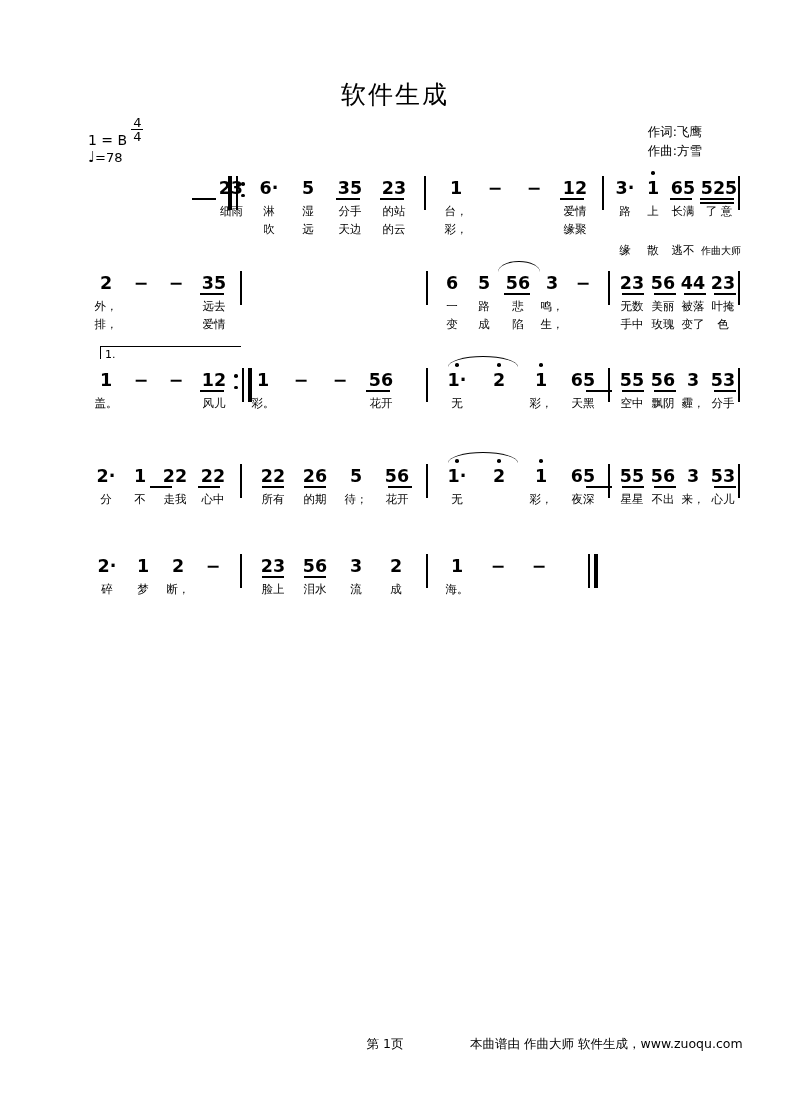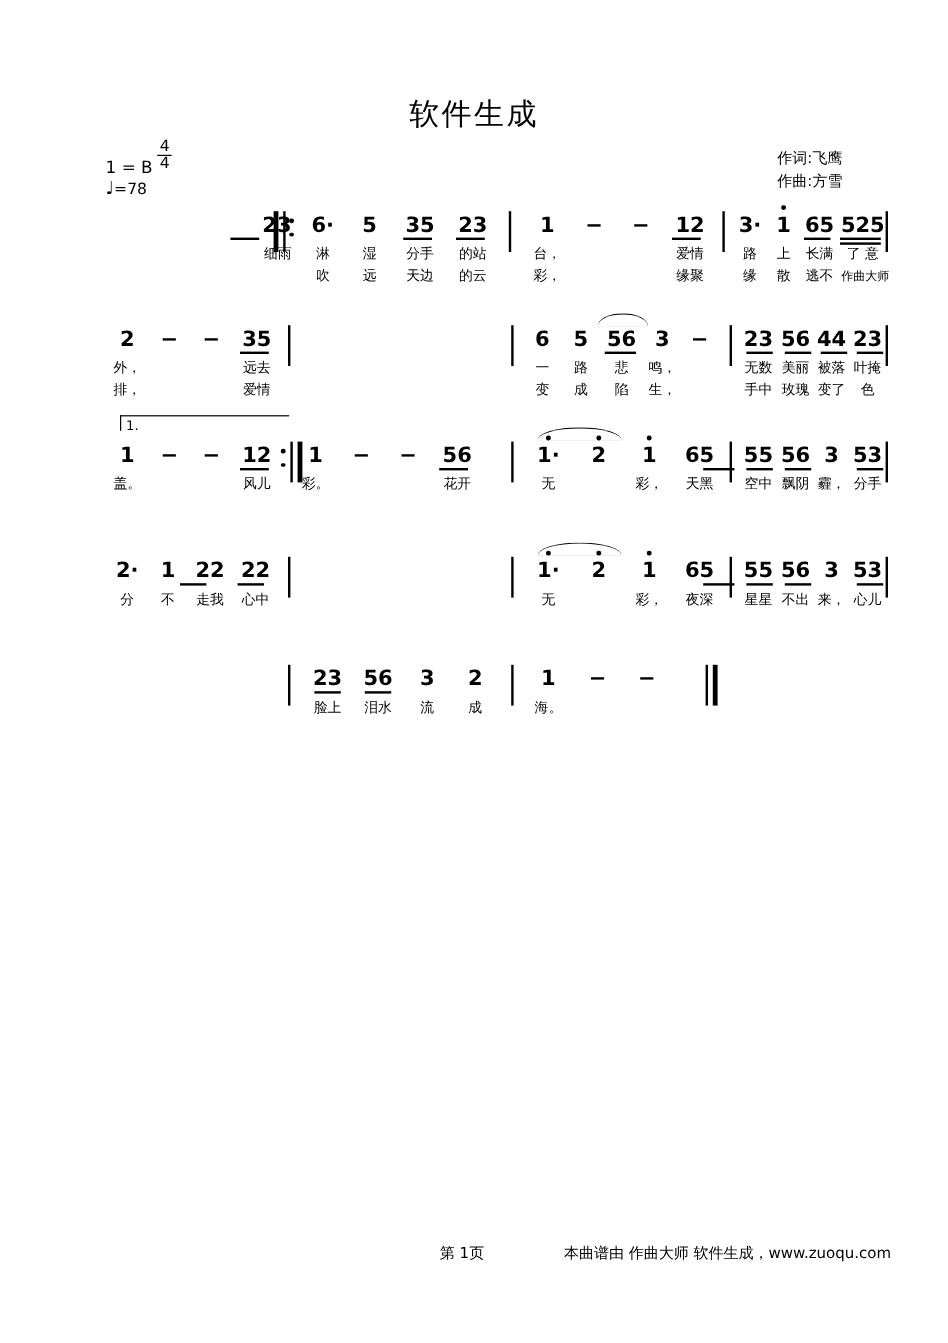--- a/index.html
+++ b/index.html
@@ -285,21 +285,21 @@
         <div class="notes">
           <span class="n" style="width:30px;">3·</span><span class="n dot-up" style="width:26px;">1</span><span class="n" style="width:34px;">65</span><span class="n" style="width:38px;">525</span>
         </div>
         <div class="beam" style="left:60px; top:28px; width:22px;"></div>
         <div class="beam" style="left:90px; top:28px; width:34px;"></div>
         <div class="beam" style="left:90px; top:32px; width:34px;"></div>
         <div class="lyr lyr1">
           <span class="l" style="width:30px;">路</span><span class="l" style="width:26px;">上</span><span class="l" style="width:34px;">长满</span><span class="l" style="width:38px;">了 意</span>
         </div>
         <div class="lyr lyr2">
-          <span class="l" style="width:30px;">缘</span><span class="l" style="width:26px;">散</span><span class="l" style="width:34px;">逃不</span><span class="l" style="width:42px;font-size:10px;">作曲大师</span>
+          <span class="l" style="width:30px;">缘</span><span class="l" style="width:26px;">散</span><span class="l" style="width:34px;margin-top:21px;">逃不</span><span class="l" style="width:42px;font-size:10px;">作曲大师</span>
         </div>
       </div>
 
       <div class="bar" style="left:650px;"></div>
     </div>
 
     <div class="sysrow" style="top:265px;">
 
       <div class="measure" style="left:0px; width:148px;">
         <div class="notes">
@@ -425,20 +425,31 @@
         </div>
         <div class="beam" style="left:62px; top:28px; width:22px;"></div>
         <div class="beam" style="left:110px; top:28px; width:22px;"></div>
         <div class="lyr lyr1">
           <span class="l" style="width:36px;">分</span><span class="l" style="width:32px;">不</span><span class="l" style="width:38px;">走我</span><span class="l" style="width:38px;">心中</span>
         </div>
       </div>
 
       <div class="bar" style="left:152px;"></div>
 
+      <div class="measure" style="left:164px; width:168px;">
+        <div class="notes">
+          <span class="n" style="width:42px;">22</span><span class="n" style="width:42px;">26</span><span class="n" style="width:40px;">5</span><span class="n" style="width:42px;">56</span>
+        </div>
+        <div class="beam" style="left:10px; top:28px; width:22px;"></div>
+        <div class="beam" style="left:52px; top:28px; width:22px;"></div>
+        <div class="beam" style="left:136px; top:28px; width:24px;"></div>
+        <div class="lyr lyr1">
+          <span class="l" style="width:42px;">所有</span><span class="l" style="width:42px;">的期</span><span class="l" style="width:40px;">待；</span><span class="l" style="width:42px;">花开</span>
+        </div>
+      </div>
 
       <div class="bar" style="left:338px;"></div>
 
       <div class="measure" style="left:348px; width:170px;">
         <div class="notes">
           <span class="n dot-up" style="width:42px;">1·</span><span class="n dot-up" style="width:42px;">2</span><span class="n dot-up" style="width:42px;">1</span><span class="n" style="width:42px;">65</span>
         </div>
         <div class="beam" style="left:150px; top:28px; width:26px;"></div>
         <div class="slur" style="left:12px; top:-6px; width:70px;"></div>
         <div class="lyr lyr1">
@@ -458,20 +469,28 @@
         <div class="lyr lyr1">
           <span class="l" style="width:32px;">星星</span><span class="l" style="width:30px;">不出</span><span class="l" style="width:30px;">来，</span><span class="l" style="width:30px;">心儿</span>
         </div>
       </div>
 
       <div class="bar" style="left:650px;"></div>
     </div>
 
     <div class="sysrow" style="top:548px;">
 
+      <div class="measure" style="left:0px; width:148px;">
+        <div class="notes">
+          <span class="n" style="width:38px;">2·</span><span class="n" style="width:34px;">1</span><span class="n" style="width:36px;">2</span><span class="n" style="width:34px;">−</span>
+        </div>
+        <div class="lyr lyr1">
+          <span class="l" style="width:38px;">碎</span><span class="l" style="width:34px;">梦</span><span class="l" style="width:36px;">断，</span><span class="l" style="width:34px;"></span>
+        </div>
+      </div>
 
       <div class="bar" style="left:152px;"></div>
 
       <div class="measure" style="left:164px; width:168px;">
         <div class="notes">
           <span class="n" style="width:42px;">23</span><span class="n" style="width:42px;">56</span><span class="n" style="width:40px;">3</span><span class="n" style="width:40px;">2</span>
         </div>
         <div class="beam" style="left:10px; top:28px; width:22px;"></div>
         <div class="beam" style="left:52px; top:28px; width:22px;"></div>
         <div class="lyr lyr1">

